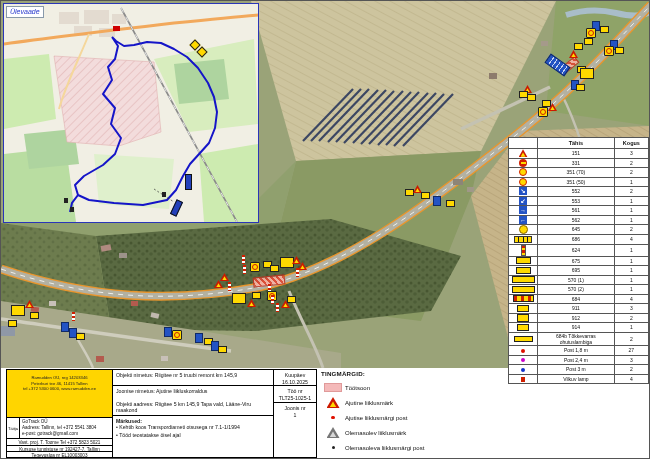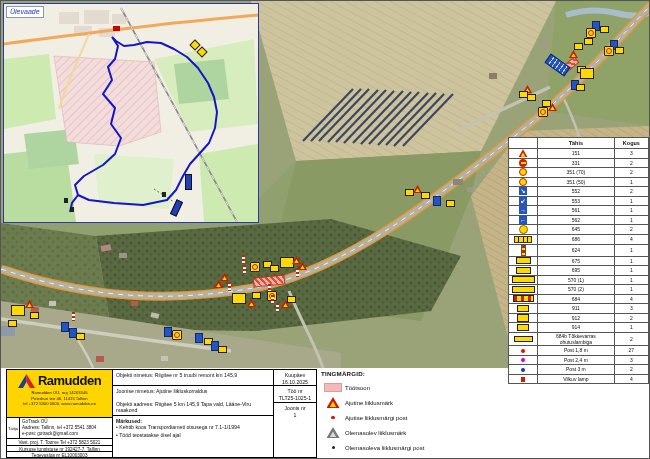--- a/index.html
+++ b/index.html
@@ -452,28 +452,20 @@
           <span class="icwrap">
             <span class="ic ic-bdot"></span>
           </span>
           <span>Olemasoleva liiklusmärgi post</span>
         </div>
       </div>
   </div>
 
   <div class="info">
     <div class="logo-box">
-      <div class="logo-line">
-        <svg width="17" height="14" viewBox="0 0 17 14">
-          <polygon points="0,14 8.5,0 8.5,14" fill="#1a3f94"></polygon>
-          <polygon points="8.5,0 17,14 8.5,14" fill="#d42027"></polygon>
-          <polygon points="5,14 8.5,8 12,14" fill="#ffd500"></polygon>
-        </svg>
-        <span class="logo-word">Ramudden</span>
-      </div>
       <div class="logo-addr">
 
       <div>Ramudden OÜ, reg 14203346</div>
           <div>Peterburi tee 46, 11415 Tallinn</div>
           <div>tel +372 5300 0600, www.ramudden.ee</div>
         </div>
     </div>
     <div class="contractor">
       <div class="lbl">Täitja</div>
       <div class="lines">

